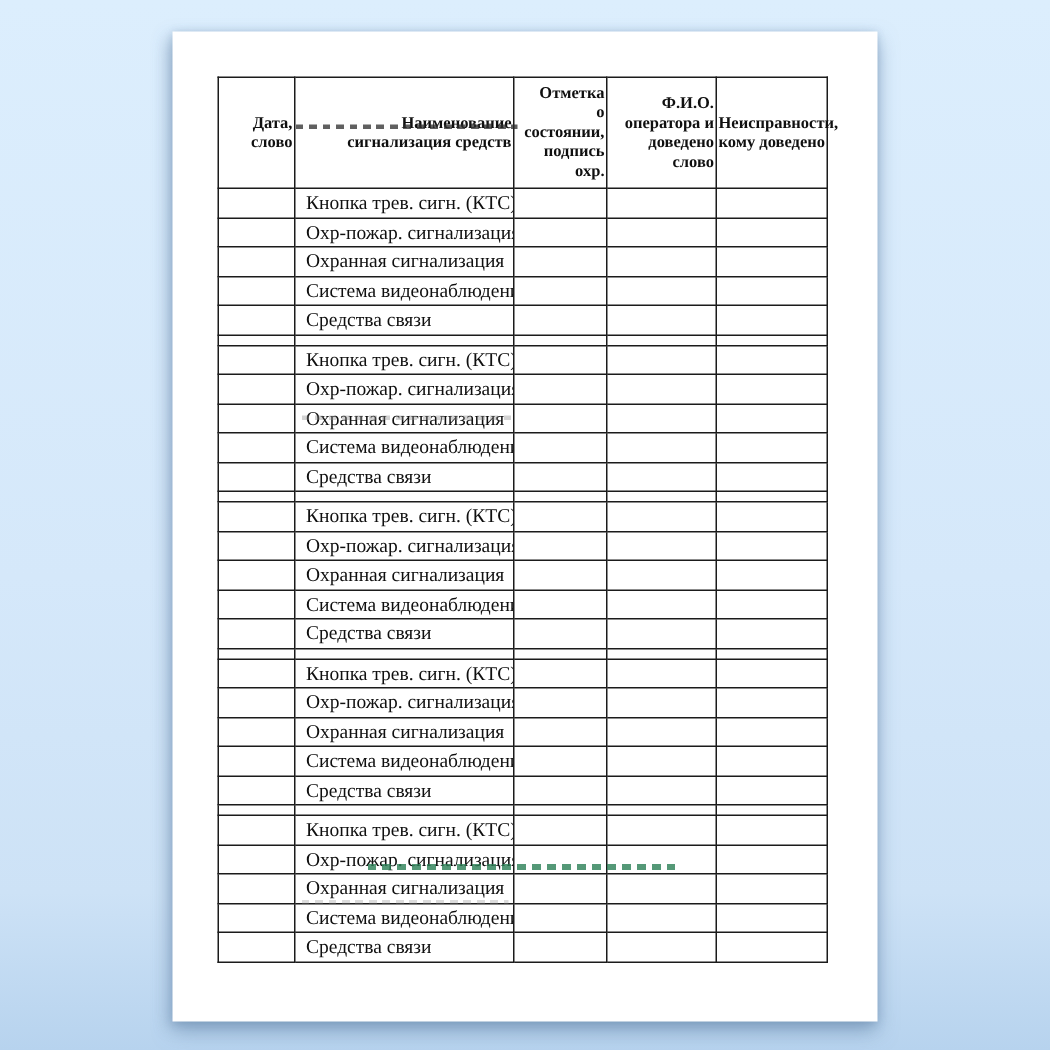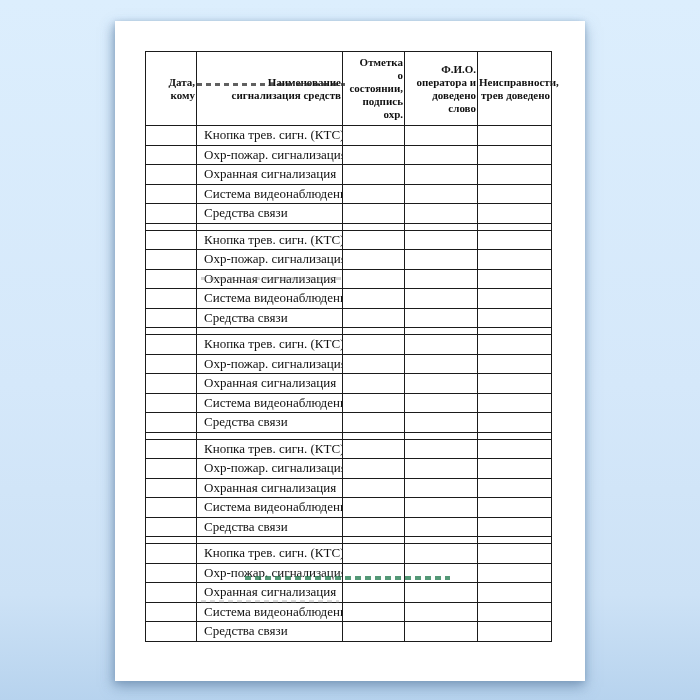--- a/index.html
+++ b/index.html
@@ -84,31 +84,31 @@
       <colgroup>
         <col style="width:51px">
         <col style="width:146px">
         <col style="width:62px">
         <col style="width:73px">
         <col style="width:74px">
       </colgroup>
       <thead>
         <tr>
           <th>Дата,
-кому</th>
+слово</th>
           <th>Наименование
 сигнализация средств</th>
           <th>Отметка
 о состоянии,
 подпись охр.</th>
           <th>Ф.И.О.
 оператора и
 доведено слово</th>
           <th>Неисправности,
-трев доведено</th>
+кому доведено</th>
         </tr>
       </thead>
       <tbody>
           <tr class="data-row">
             <td class="c-date"></td>
             <td class="c-name">Кнопка трев. сигн. (КТС)</td>
             <td class="c-mark"></td>
             <td class="c-oper"></td>
             <td class="c-fail"></td>
           </tr>

